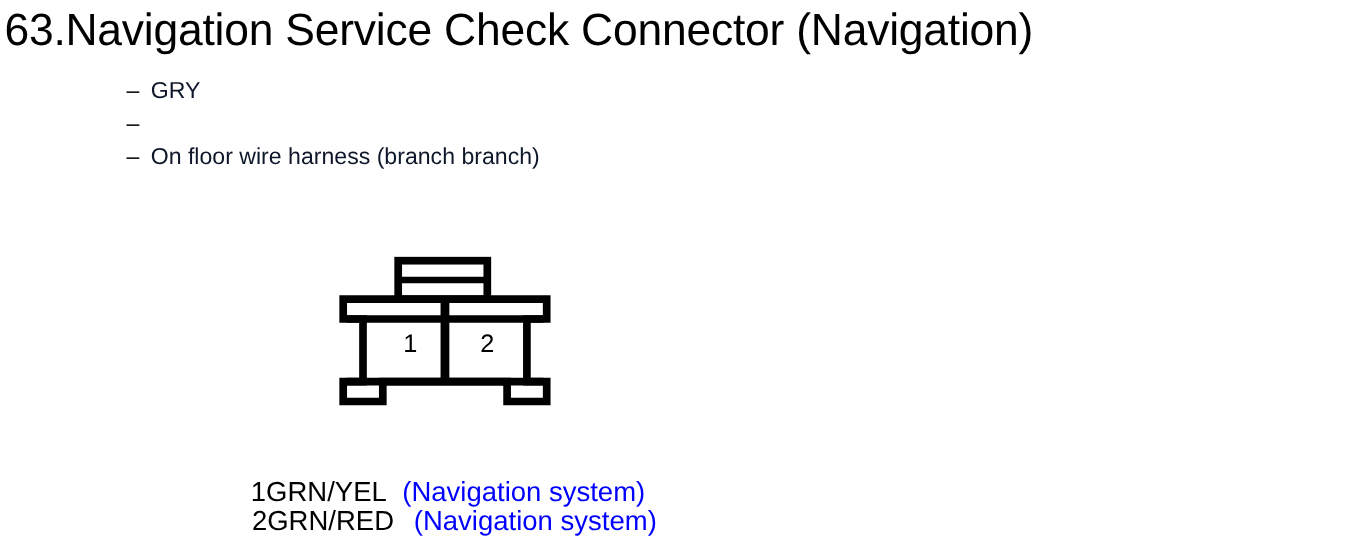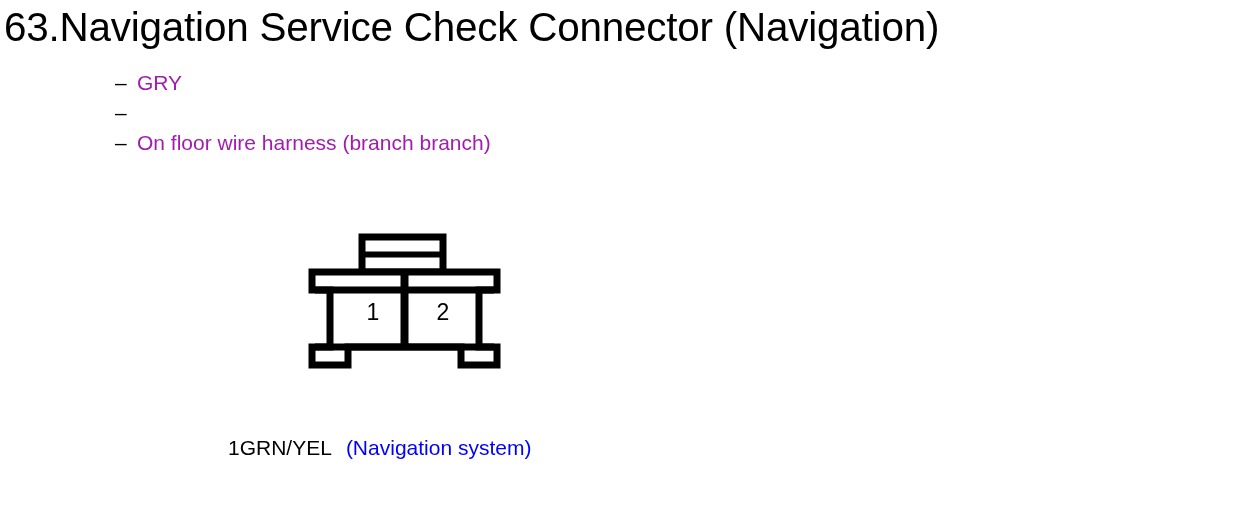--- a/index.html
+++ b/index.html
@@ -52,21 +52,21 @@
     line-height: 30px;
     white-space: nowrap;
     color: #000000;
   }
   .bullet-dash {
     width: 22px;
     flex: 0 0 22px;
     color: #000000;
   }
   .bullet-text {
-    color: #a21caf;
+    color: #0f172a;
   }
 
   
   .connector-wrap {
     position: absolute;
     left: 300px;
     top: 228px;
     width: 210px;
     height: 145px;
   }
@@ -82,21 +82,21 @@
   }
 
   
   .legend {
     position: absolute;
     left: 228px;
     top: 434px;
     width: 760px;
   }
   .legend-row {
-    font-size: 21px;
+    font-size: 25px;
     line-height: 27px;
     white-space: nowrap;
     color: #000000;
   }
   .legend-row.row-2 {
     padding-left: 1px;
   }
   .legend-wire {
     color: #000000;
   }
@@ -166,15 +166,18 @@
 
       <text class="pin-number" x="73" y="92" text-anchor="middle">1</text>
       <text class="pin-number" x="143" y="92" text-anchor="middle">2</text>
     </svg>
   </div>
 
   <div class="legend">
     <div class="legend-row row-1">
       <span class="legend-wire">1GRN/YEL</span><span class="legend-gap"></span><span class="legend-system">(Navigation system)</span>
     </div>
+    <div class="legend-row row-2">
+      <span class="legend-wire">2GRN/RED</span><span class="legend-gap"></span><span class="legend-system">(Navigation system)</span>
+    </div>
   </div>
 
 </div>
 
 </body></html>

